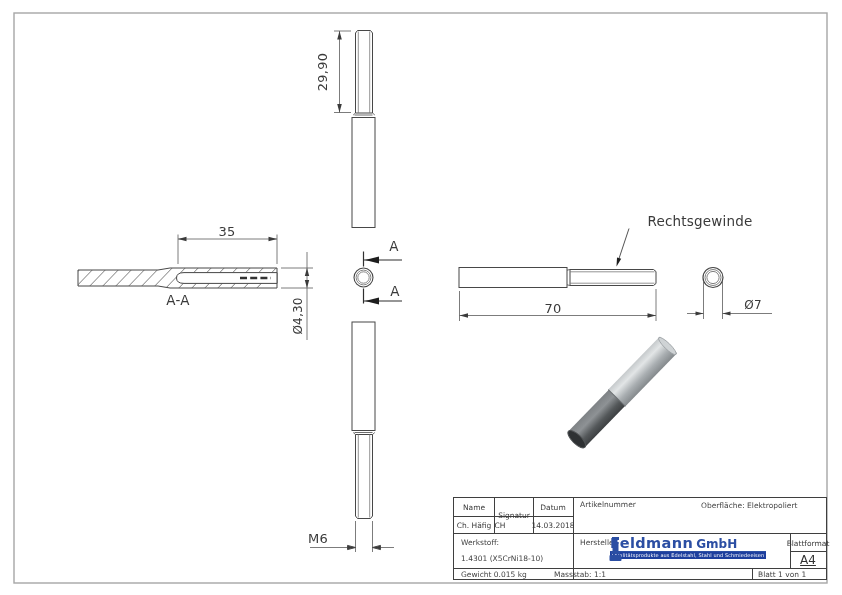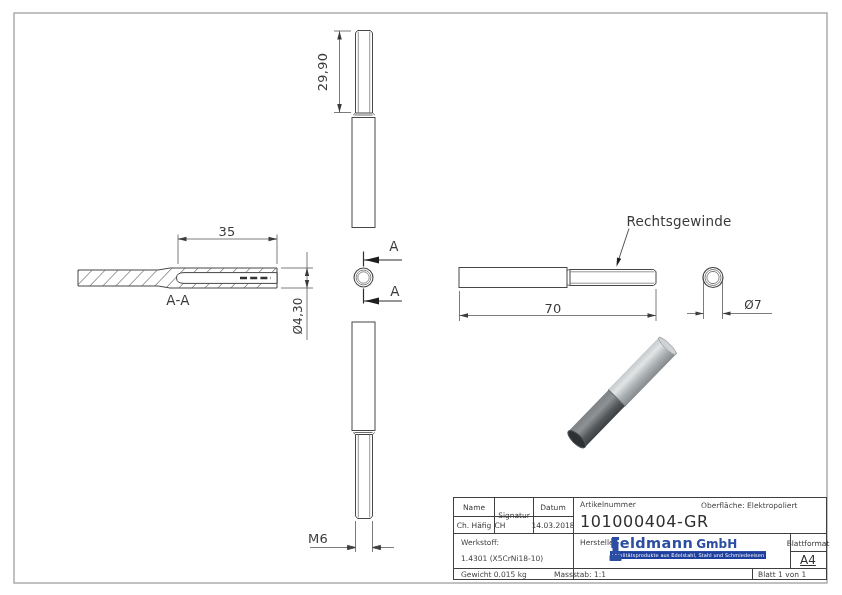--- a/index.html
+++ b/index.html
@@ -198,33 +198,32 @@
     <line x1="826.5" y1="497" x2="826.5" y2="579"></line>
   </g>
 </svg>
 
 <span class="lbl-rot dim" style="left:322px;top:72px;">29,90</span>
 <span class="lbl dim" style="left:227px;top:231px;">35</span>
 <span class="lbl note" style="left:178px;top:300px;">A-A</span>
 <span class="lbl-rot dim-sm" style="left:298px;top:316px;">Ø4,30</span>
 <span class="lbl note" style="left:394px;top:246px;">A</span>
 <span class="lbl note" style="left:395px;top:291px;">A</span>
-<span class="lbl note" style="left:679px;top:221px;">Rechtsgewinde</span>
+<span class="lbl note" style="left:700px;top:221px;">Rechtsgewinde</span>
 <span class="lbl dim" style="left:553px;top:308px;">70</span>
 <span class="lbl dim-sm" style="left:753px;top:305px;">Ø7</span>
 <span class="lbl dim" style="left:318px;top:538px;">M6</span>
 
 <span class="lbl tbl" style="left:474px;top:507px;">Name</span>
 <span class="lbl tbl" style="left:514px;top:507px;margin-top:8px;">Signatur</span>
 <span class="lbl tbl" style="left:553px;top:507px;">Datum</span>
 <span class="lbl tbl" style="left:474px;top:525px;">Ch. Häfig</span>
 <span class="lbl tbl" style="left:500px;top:525px;">CH</span>
 <span class="lbl tbl" style="left:553px;top:525px;">14.03.2018</span>
 <span class="tl tbl" style="left:580px;top:504px;">Artikelnummer</span>
-<span class="tl partnum" style="left:580px;top:521px;">101000404-GR</span>
 <span class="tl tbl" style="left:701px;top:505px;">Oberfläche:  Elektropoliert</span>
 <span class="tl tbl" style="left:461px;top:542px;">Werkstoff:</span>
 <span class="tl tbl" style="left:461px;top:558px;">1.4301 (X5CrNi18-10)</span>
 <span class="tl tbl" style="left:580px;top:542px;">Hersteller</span>
 <span class="lbl tbl" style="left:808px;top:543px;">Blattformat</span>
 <span class="lbl a4" style="left:808px;top:560px;">A4</span>
 <span class="tl tbl" style="left:461px;top:574px;">Gewicht 0.015 kg</span>
 <span class="tl tbl" style="left:554px;top:574px;text-align:right;">Massstab: 1:1</span>
 <span class="tl tbl" style="left:758px;top:574px;">Blatt 1 von 1</span>
 

